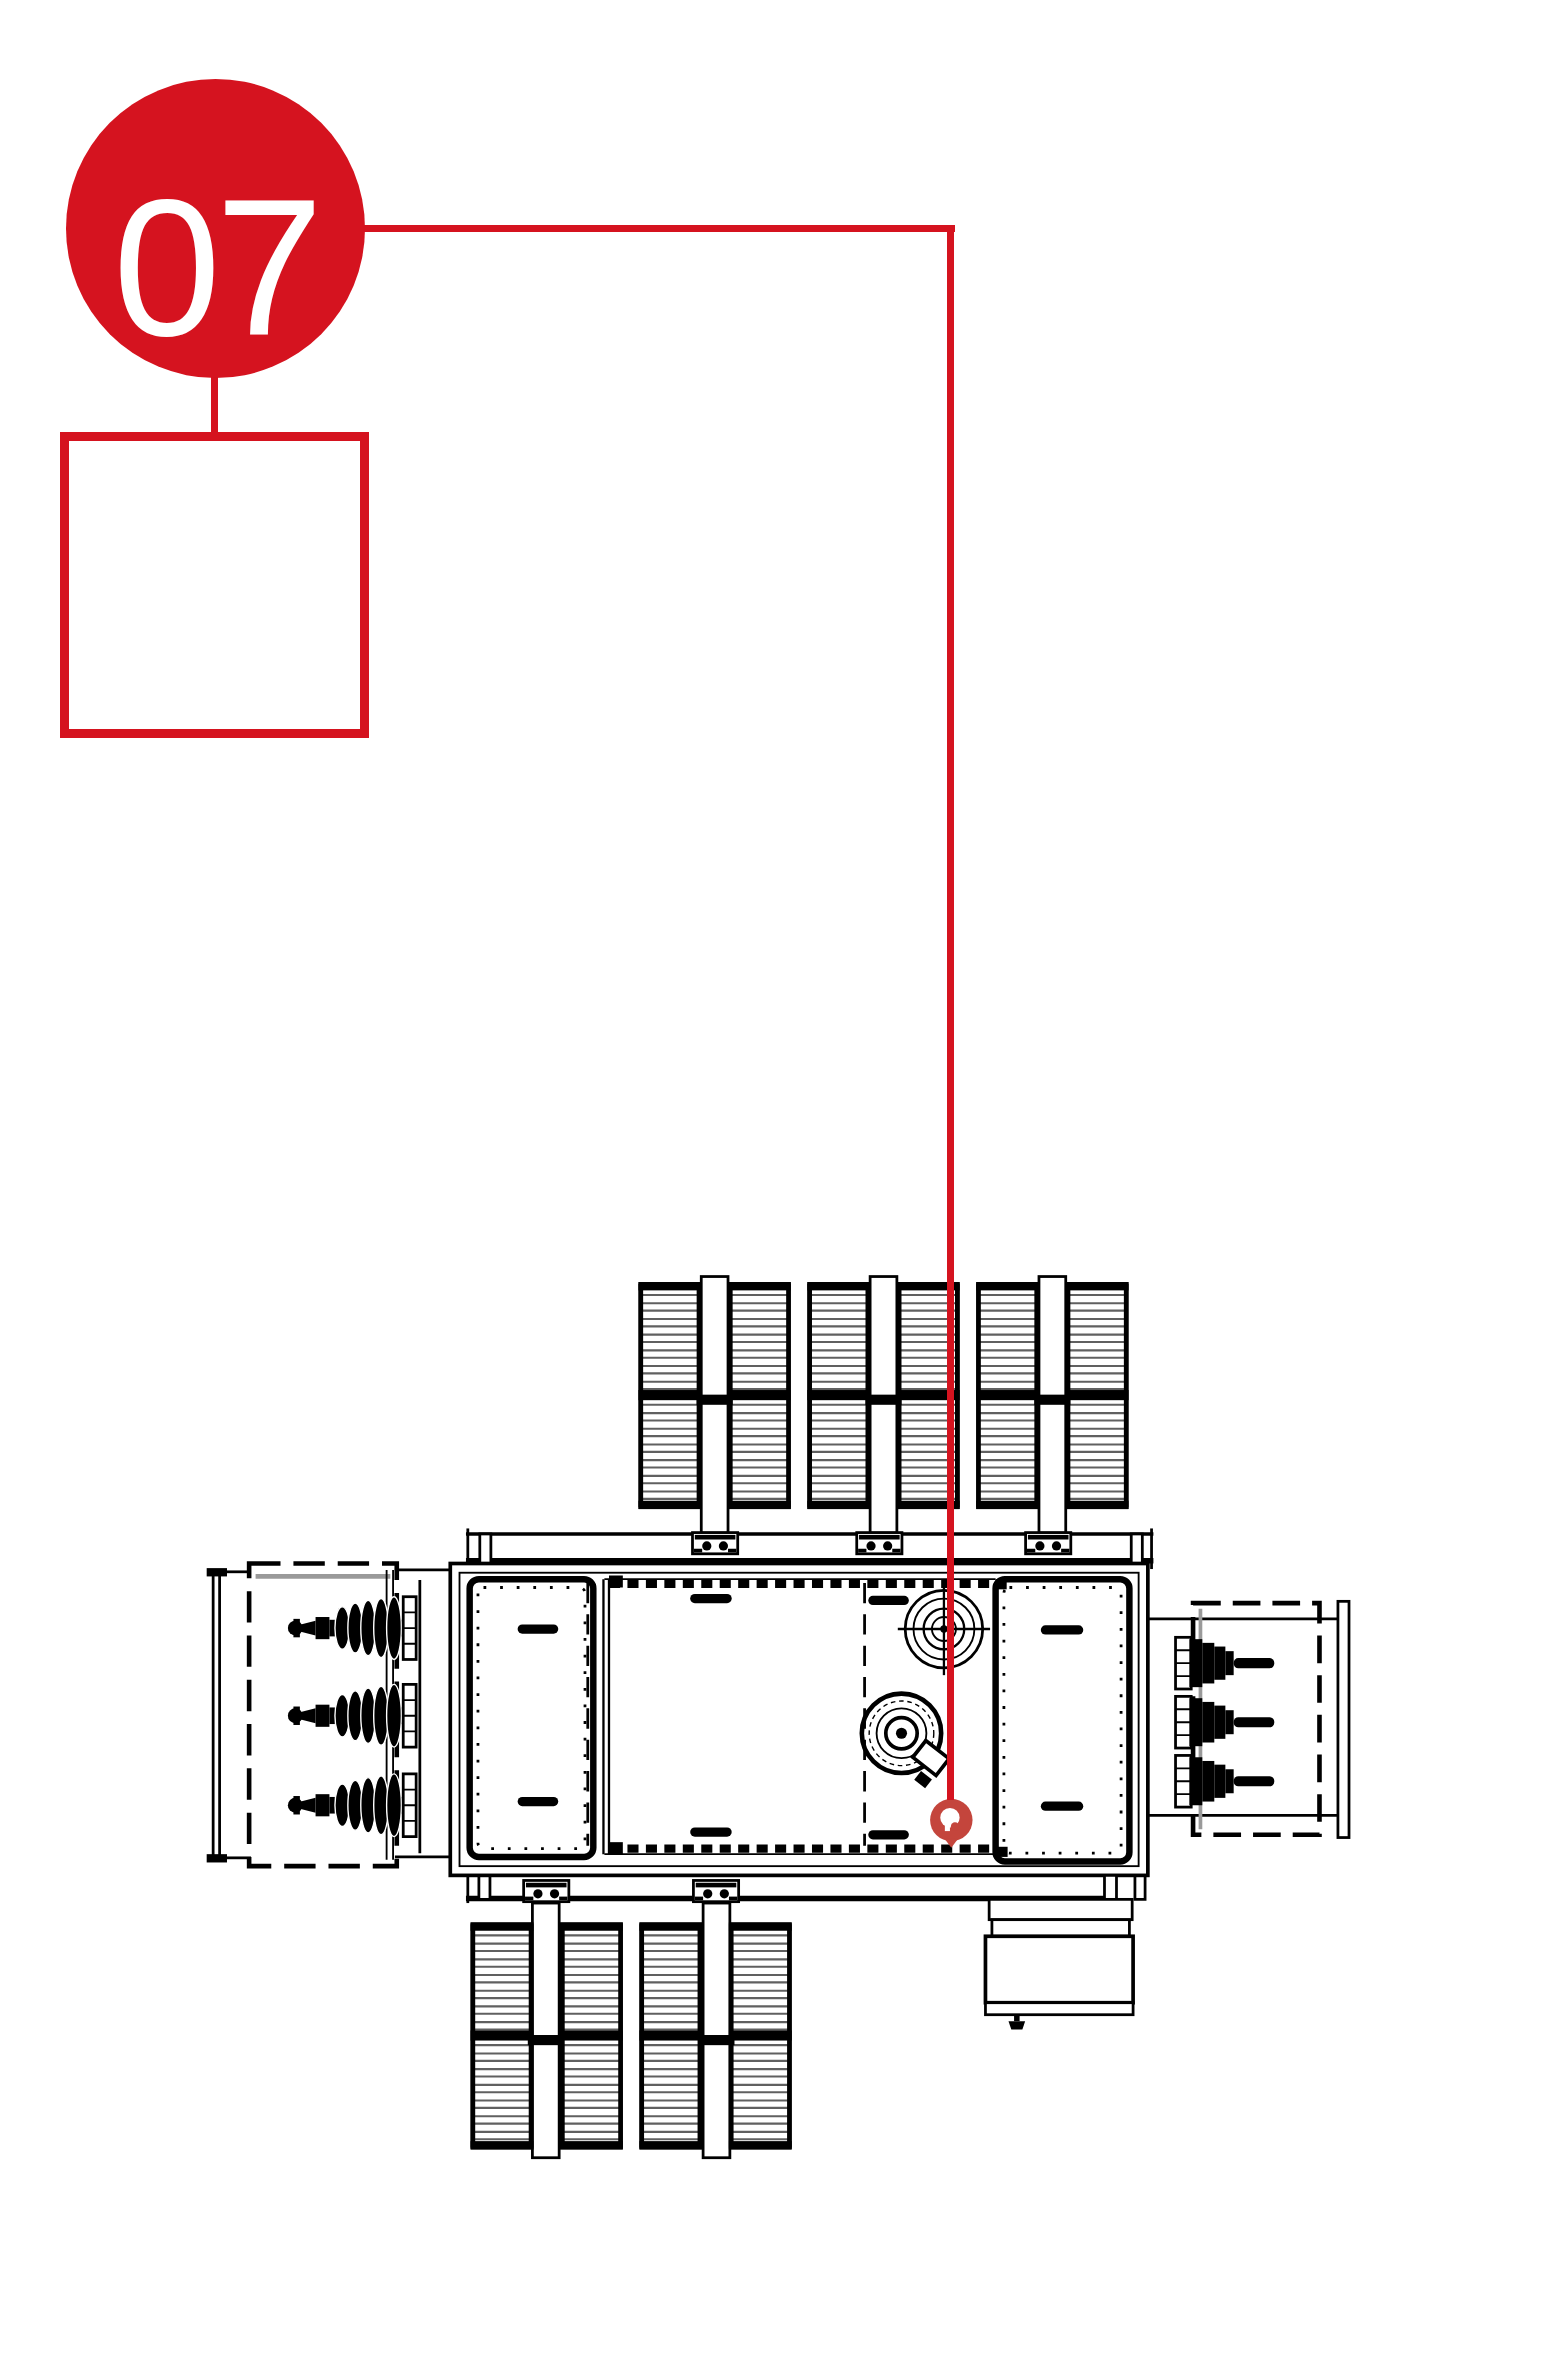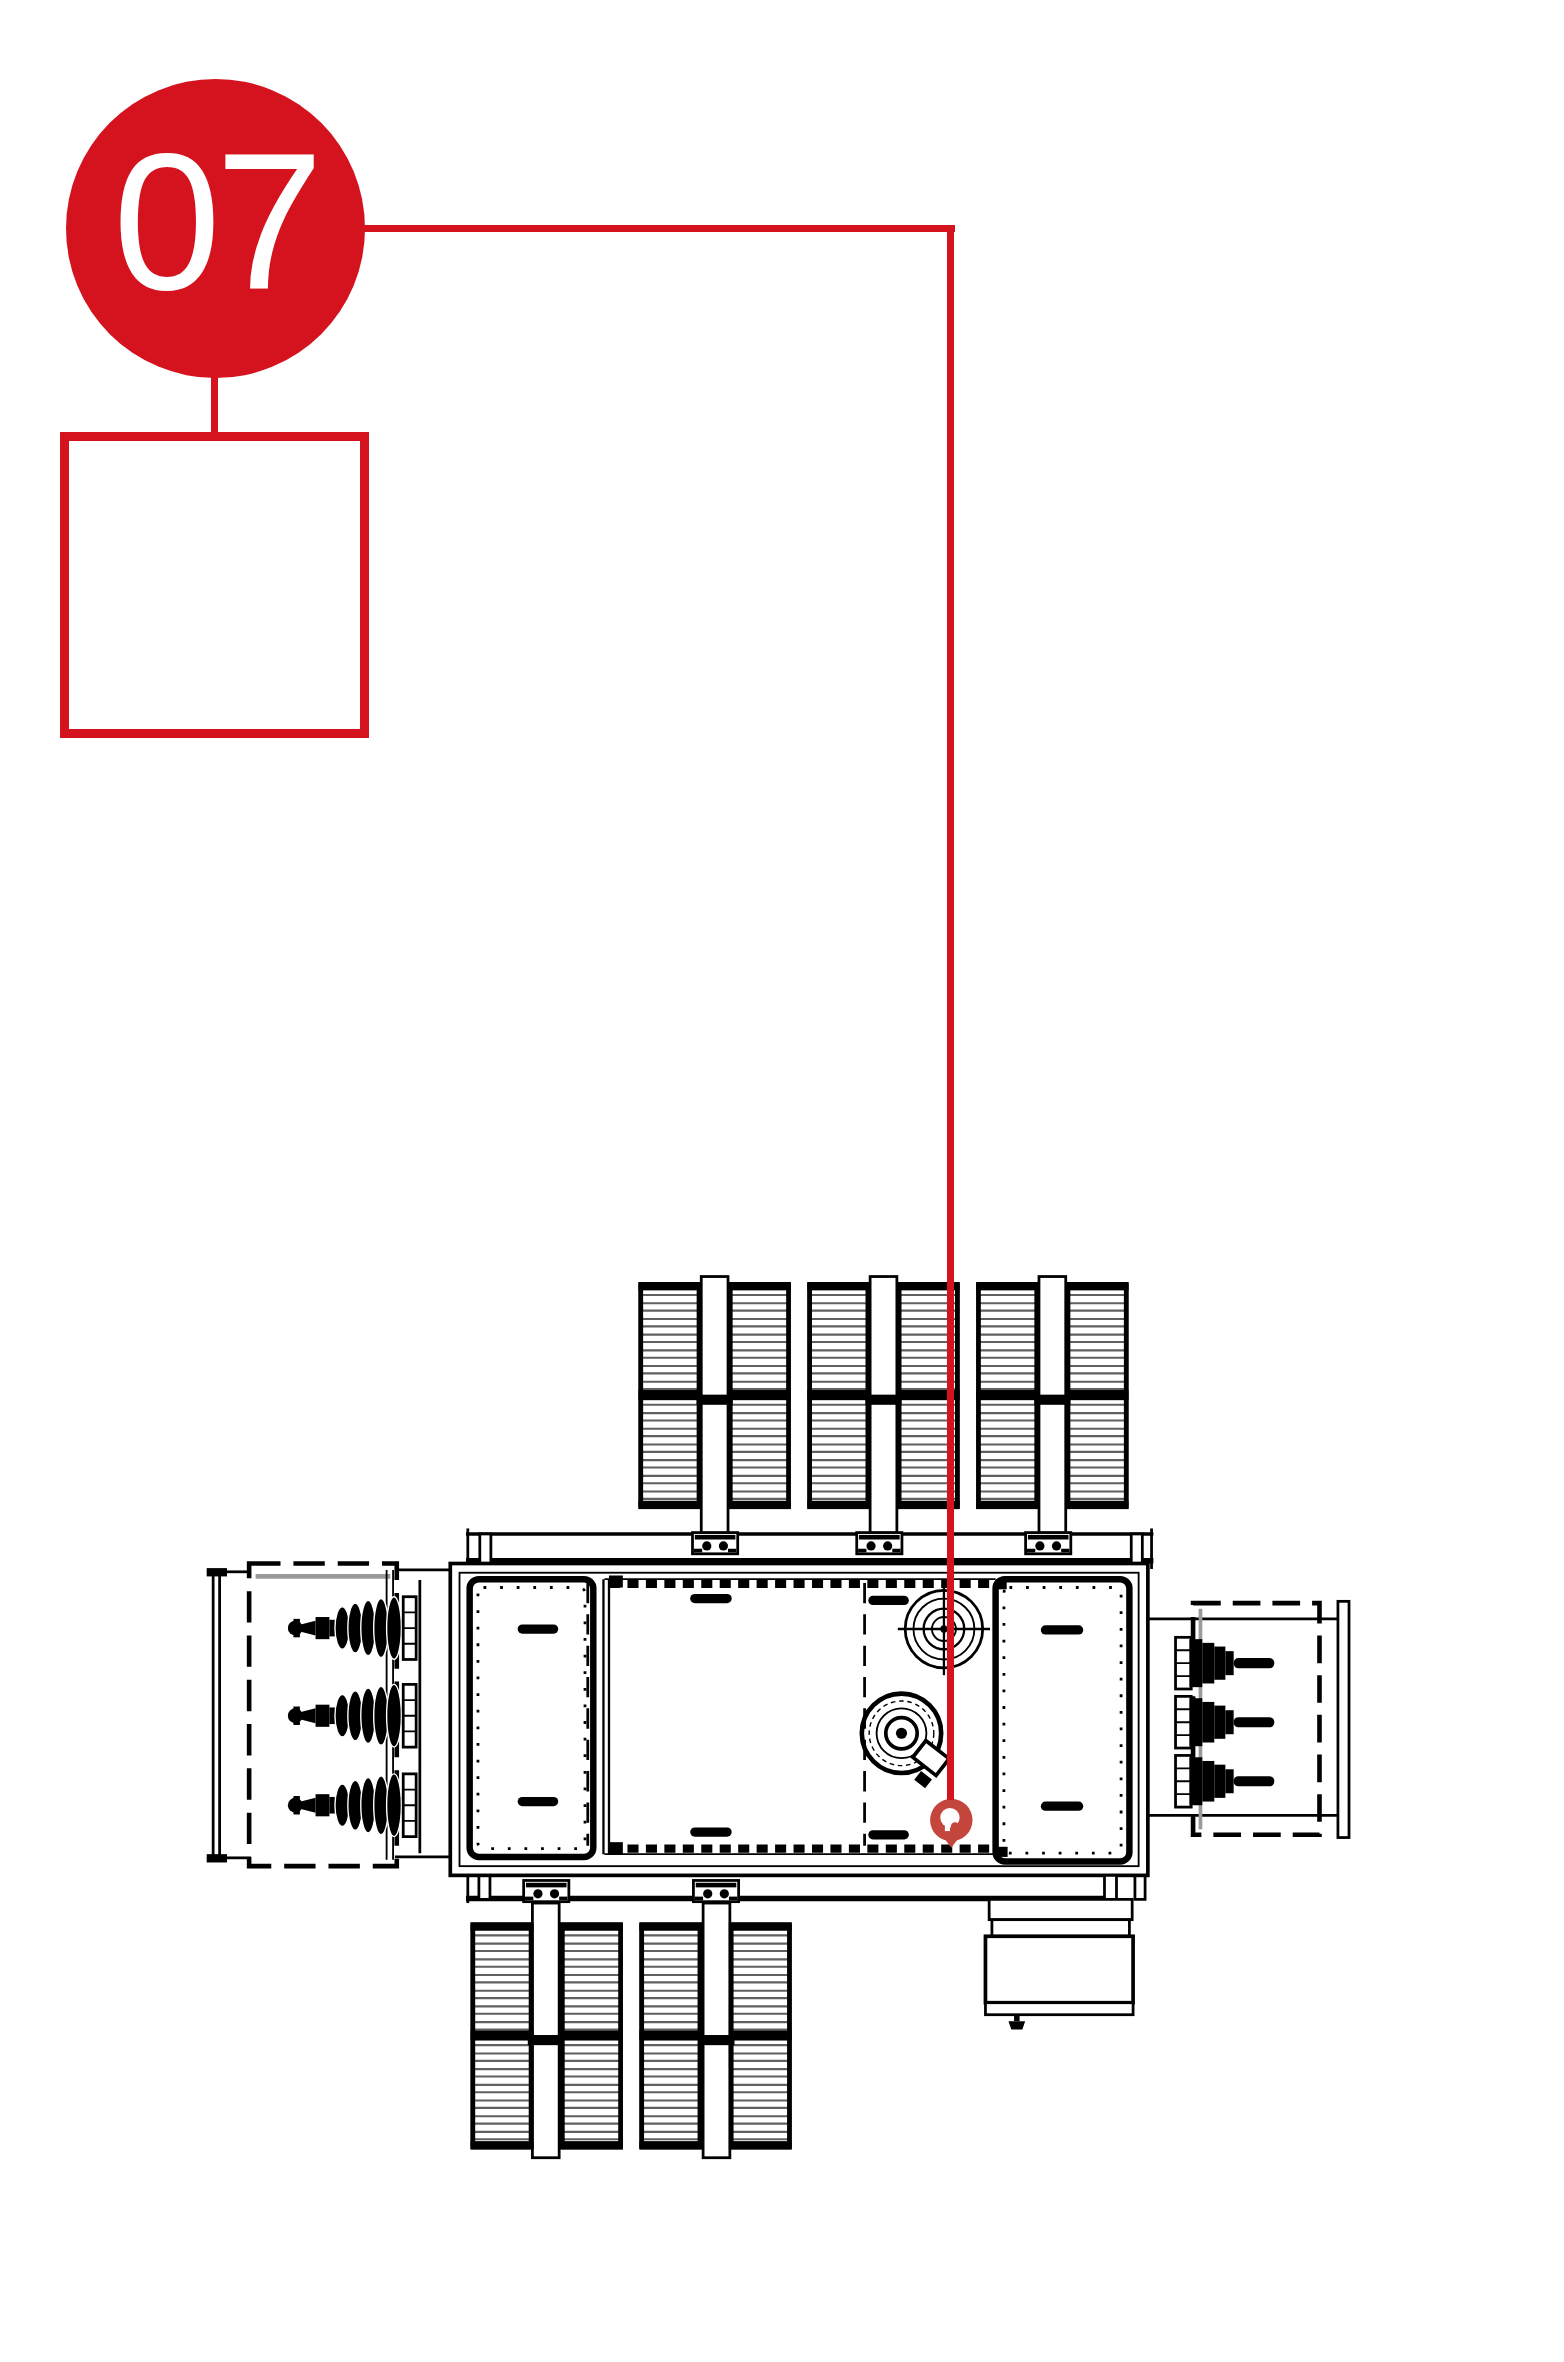--- a/index.html
+++ b/index.html
@@ -1,21 +1,21 @@
 <!DOCTYPE html>
 <html style="--accent-red: #d5131f; --marker-red: #c4453c; --drawing-black: #000000; --fin-gray: #606060; --guide-gray: #9a9a9a;font-size:14.8px"><head>
 <meta charset="utf-8">
 <style>
   html,body{margin:0;padding:0;background:#ffffff;}
   .page{position:relative;width:1564px;height:2363px;background:#fff;overflow:hidden;
         font-family:"Liberation Sans", sans-serif;}
   .drawing-svg{position:absolute;left:0;top:0;width:1564px;height:2363px;}
   
   .callout-circle{position:absolute;left:66px;top:79px;width:299px;height:299px;border-radius:50%;
-        background:var(--accent-red,#d5131f);display:flex;align-items:center;justify-content:center;}
+        background:var(--accent-red,#d5131f);display:flex;align-items:flex-end;justify-content:center;}
   .callout-number{color:#ffffff;font-size:194px;font-weight:300;letter-spacing:-5.5px;line-height:1;
         padding-bottom:13px;}
   .leader{position:absolute;background:var(--accent-red,#d5131f);}
   .leader-h{left:363px;top:225px;width:592px;height:7.4px;}
   .leader-v{left:947px;top:225px;width:7.4px;height:1575px;}
   .leader-box{left:211px;top:374px;width:7.4px;height:61px;}
   .ref-box{position:absolute;left:60px;top:432px;width:309px;height:306px;box-sizing:border-box;
         border:9.2px solid var(--accent-red,#d5131f);background:#fff;}
   .pinfill{fill:var(--marker-red,#c4453c);}
   .gray{stroke:#9a9a9a;}

